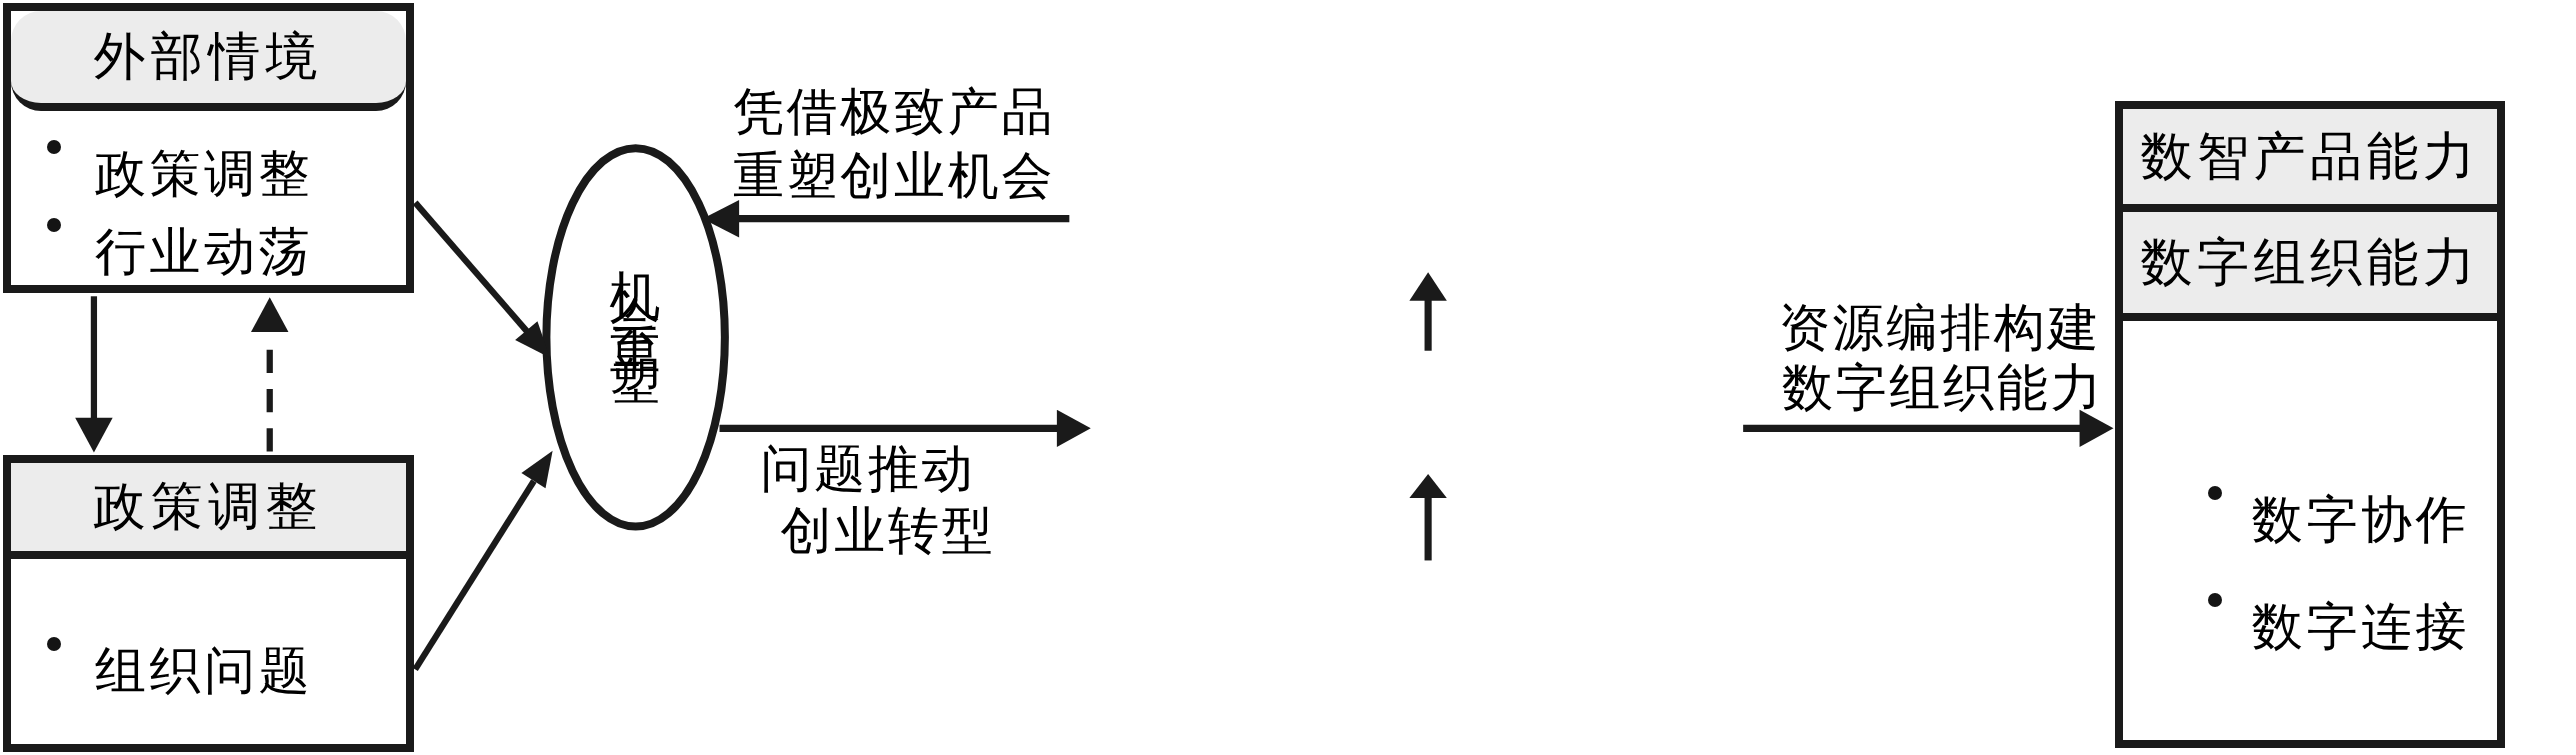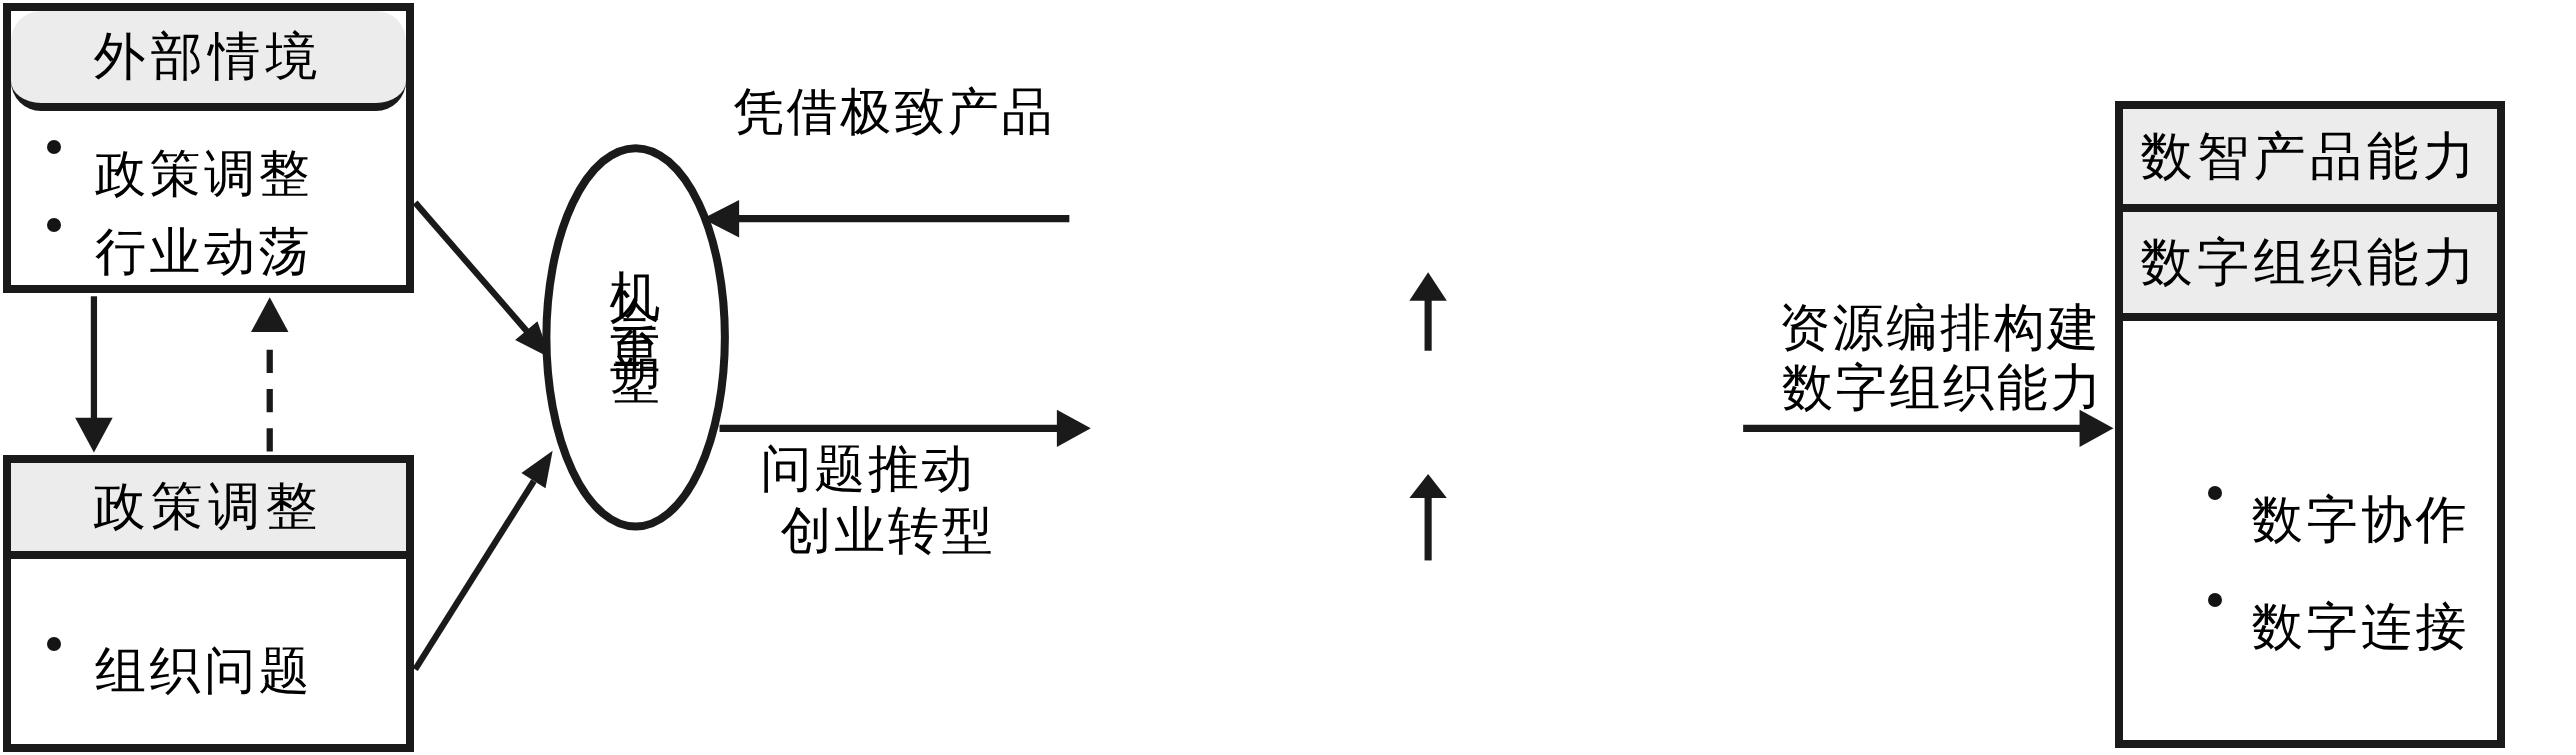--- a/index.html
+++ b/index.html
@@ -92,20 +92,21 @@
     </div>
     <div class="bullet-row" style="left:36px;top:174px;gap:34px;">
       <span class="dot"></span>
       <span>组织问题</span>
     </div>
   </div>
 
   <div class="vtext" style="left:606px;top:229px;">机会重塑</div>
 
   <div class="lbl" style="left:680px;top:86px;">凭借极致产品</div>
+  <div class="lbl" style="left:680px;top:150px;">重塑创业机会</div>
 
   <div class="lbl" style="left:654px;top:443px;">问题推动</div>
   <div class="lbl" style="left:674px;top:505px;">创业转型</div>
 
   <div class="lbl" style="left:1726px;top:302px;">资源编排构建</div>
   <div class="lbl" style="left:1729px;top:362px;">数字组织能力</div>
 
 
   <div class="box" style="left:2115px;top:101px;width:390px;height:647px;">
     <div class="hdr" style="height:103px;letter-spacing:4.5px;">

